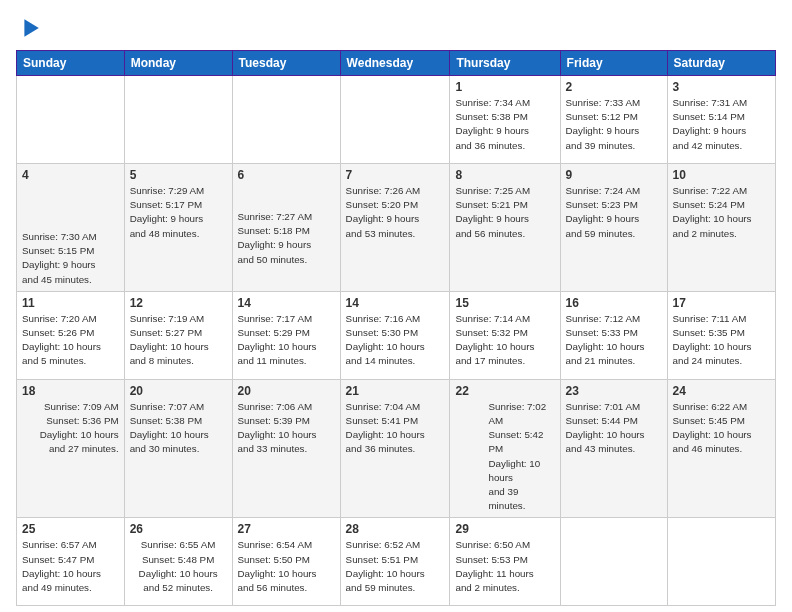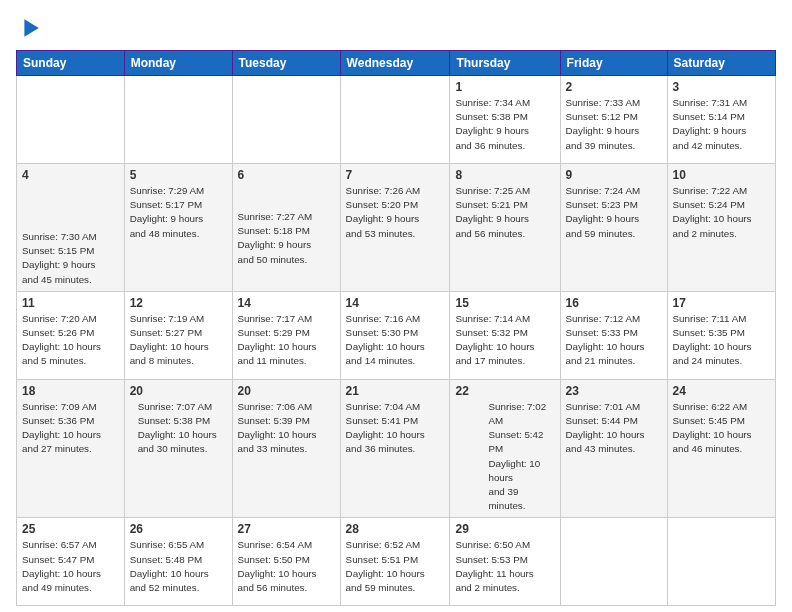--- a/index.html
+++ b/index.html
@@ -255,28 +255,28 @@
             <div class="day-number">17</div>
             <div class="day-info" style="white-space: pre-line;">Sunrise: 7:11 AM
 Sunset: 5:35 PM
 Daylight: 10 hours
 and 24 minutes.</div>
           </td>
         </tr>
         <tr>
           <td>
             <div class="day-number">18</div>
-            <div class="day-info" style="white-space: pre-line;">Sunrise: 7:09 AM
+            <div class="day-info" style="white-space: pre-line; text-align: right;">Sunrise: 7:09 AM
 Sunset: 5:36 PM
 Daylight: 10 hours
 and 27 minutes.</div>
           </td>
           <td>
             <div class="day-number">20</div>
-            <div class="day-info" style="white-space: pre-line; margin-left: 8px;">Sunrise: 7:07 AM
+            <div class="day-info" style="white-space: pre-line;">Sunrise: 7:07 AM
 Sunset: 5:38 PM
 Daylight: 10 hours
 and 30 minutes.</div>
           </td>
           <td>
             <div class="day-number">20</div>
             <div class="day-info" style="white-space: pre-line;">Sunrise: 7:06 AM
 Sunset: 5:39 PM
 Daylight: 10 hours
 and 33 minutes.</div>
@@ -313,21 +313,21 @@
         <tr>
           <td>
             <div class="day-number">25</div>
             <div class="day-info" style="white-space: pre-line;">Sunrise: 6:57 AM
 Sunset: 5:47 PM
 Daylight: 10 hours
 and 49 minutes.</div>
           </td>
           <td>
             <div class="day-number">26</div>
-            <div class="day-info" style="white-space: pre-line;">Sunrise: 6:55 AM
+            <div class="day-info" style="white-space: pre-line; text-align: center;">Sunrise: 6:55 AM
 Sunset: 5:48 PM
 Daylight: 10 hours
 and 52 minutes.</div>
           </td>
           <td>
             <div class="day-number">27</div>
             <div class="day-info" style="white-space: pre-line;">Sunrise: 6:54 AM
 Sunset: 5:50 PM
 Daylight: 10 hours
 and 56 minutes.</div>

